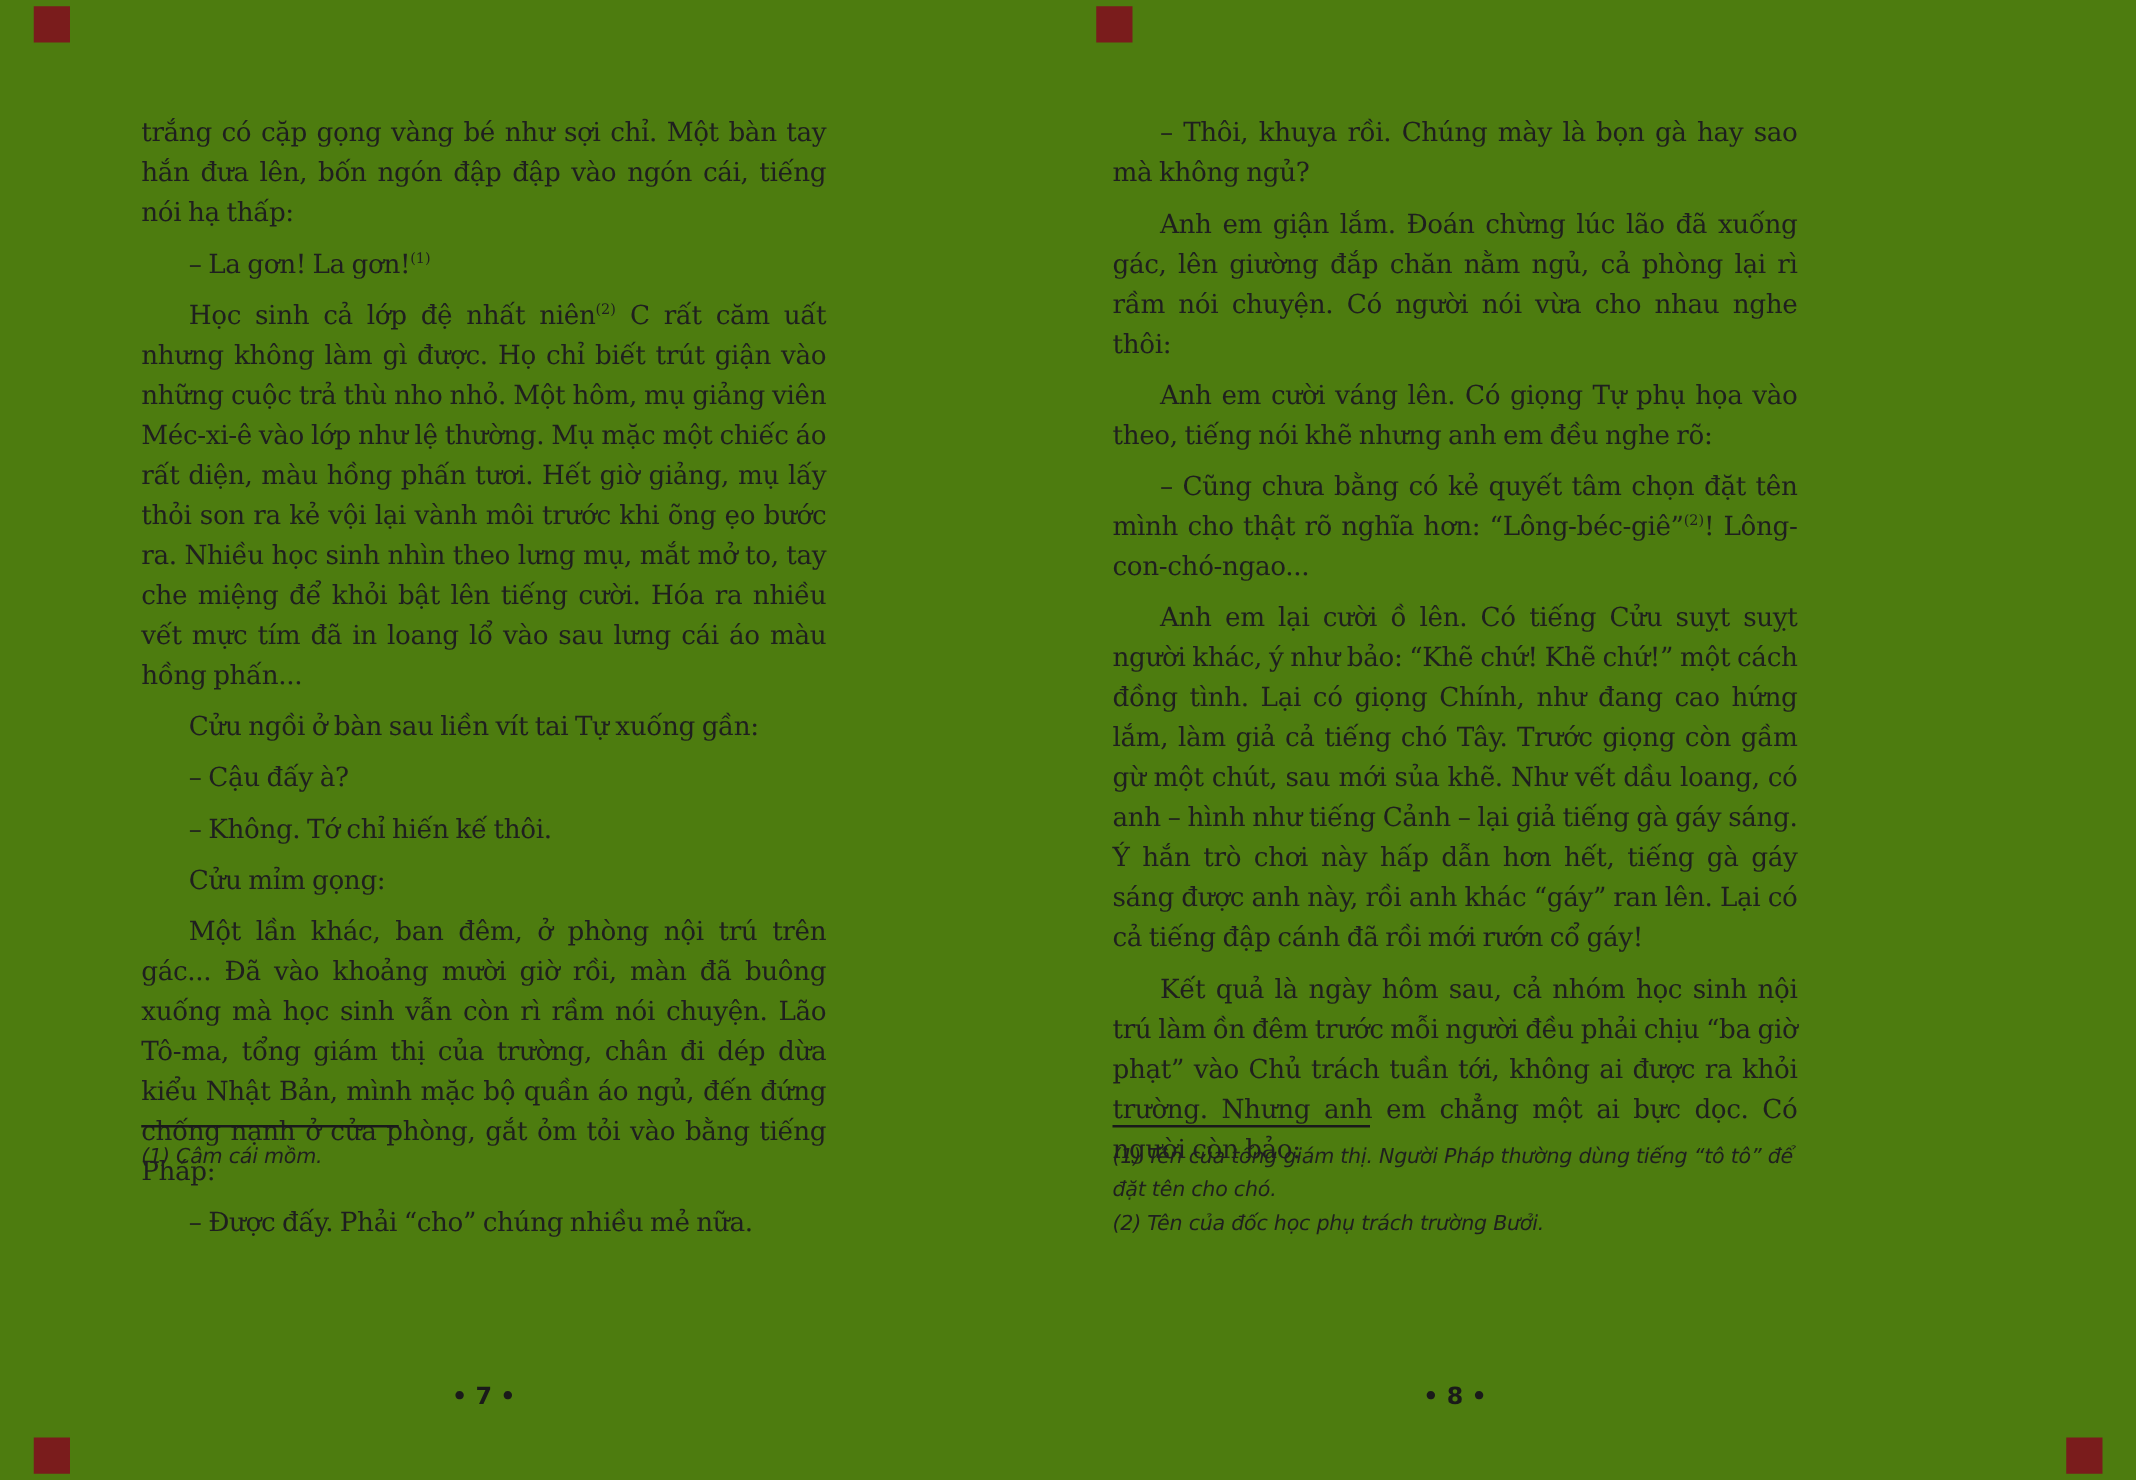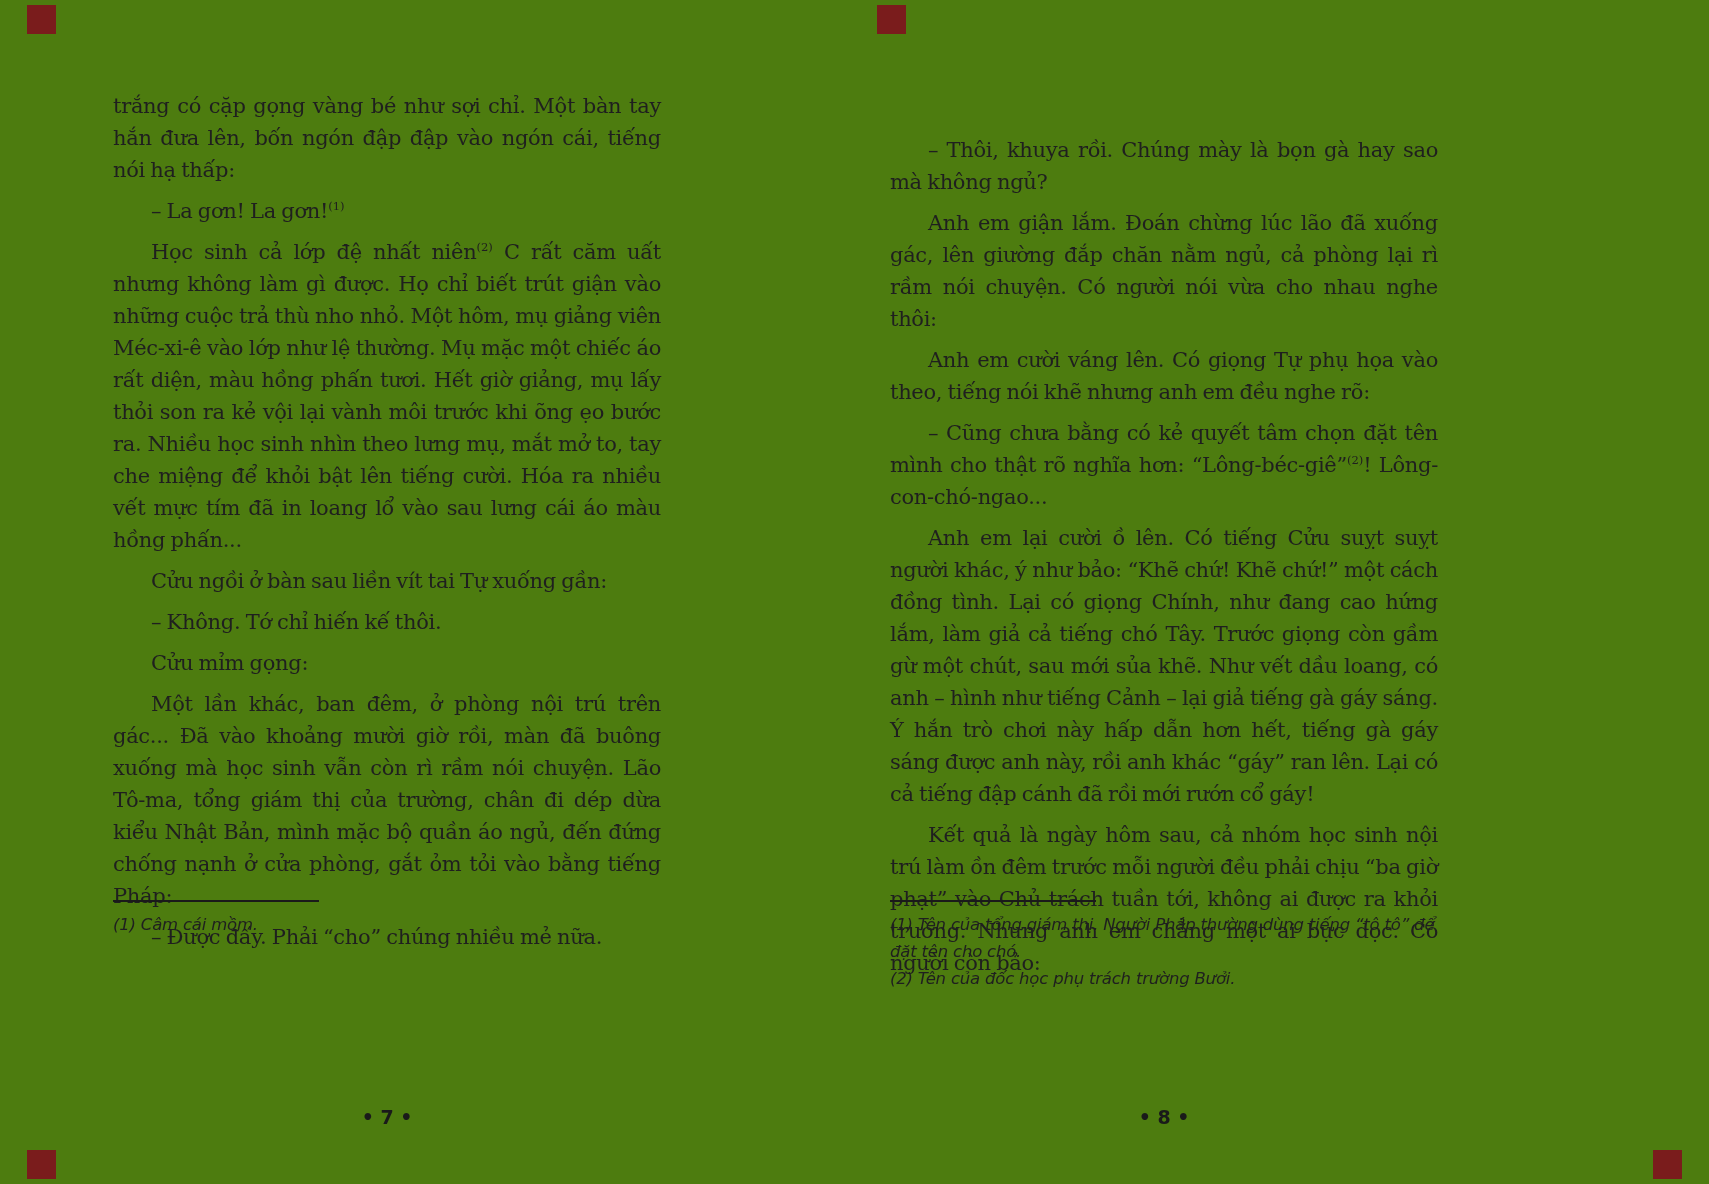--- a/index.html
+++ b/index.html
@@ -27,21 +27,21 @@
   .regmark.br { left: 1653px; top: 1150px; }
 
   
   .page-body {
     position: absolute;
     top: 90px;
     width: 548px;
     color: #1f1f1f;
   }
   .page-body.left  { left: 113px; }
-  .page-body.right { left: 890px; margin-top: 44px; }
+  .page-body.right { left: 890px; }
 
   .para {
     margin: 0 0 9px 0;
     font-size: 21px;
     line-height: 32px;
     text-align: justify;
     letter-spacing: -0.3px;
     word-spacing: -1px;
   }
   .para.indent { text-indent: 38px; }
@@ -96,20 +96,21 @@
   <div class="regmark tl" style="background: rgb(122, 28, 28);"></div>
   <div class="regmark tc" style="background: rgb(122, 28, 28);"></div>
   <div class="regmark bl" style="background: rgb(122, 28, 28);"></div>
   <div class="regmark br" style="background: rgb(122, 28, 28);"></div>
 
   <section class="page-body left" style="color: rgb(31, 31, 31);">
       <p class="para">trắng có cặp gọng vàng bé như sợi chỉ. Một bàn tay hắn đưa lên, bốn ngón đập đập vào ngón cái, tiếng nói hạ thấp:</p>
       <p class="para indent">– La gơn! La gơn!<sup>(1)</sup></p>
       <p class="para indent">Học sinh cả lớp đệ nhất niên<sup>(2)</sup> C rất căm uất nhưng không làm gì được. Họ chỉ biết trút giận vào những cuộc trả thù nho nhỏ. Một hôm, mụ giảng viên Méc-xi-ê vào lớp như lệ thường. Mụ mặc một chiếc áo rất diện, màu hồng phấn tươi. Hết giờ giảng, mụ lấy thỏi son ra kẻ vội lại vành môi trước khi õng ẹo bước ra. Nhiều học sinh nhìn theo lưng mụ, mắt mở to, tay che miệng để khỏi bật lên tiếng cười. Hóa ra nhiều vết mực tím đã in loang lổ vào sau lưng cái áo màu hồng phấn...</p>
       <p class="para indent">Cửu ngồi ở bàn sau liền vít tai Tự xuống gần:</p>
+      <p class="para indent">– Cậu đấy à?</p>
       <p class="para indent">– Không. Tớ chỉ hiến kế thôi.</p>
       <p class="para indent">Cửu mỉm gọng:</p>
       <p class="para indent">Một lần khác, ban đêm, ở phòng nội trú trên gác... Đã vào khoảng mười giờ rồi, màn đã buông xuống mà học sinh vẫn còn rì rầm nói chuyện. Lão Tô-ma, tổng giám thị của trường, chân đi dép dừa kiểu Nhật Bản, mình mặc bộ quần áo ngủ, đến đứng chống nạnh ở cửa phòng, gắt ỏm tỏi vào bằng tiếng Pháp:</p>
       <p class="para indent">– Được đấy. Phải “cho” chúng nhiều mẻ nữa.</p>
     </section>
 
   <section class="page-body right" style="color: rgb(31, 31, 31);">
       <p class="para indent">– Thôi, khuya rồi. Chúng mày là bọn gà hay sao mà không ngủ?</p>
       <p class="para indent">Anh em giận lắm. Đoán chừng lúc lão đã xuống gác, lên giường đắp chăn nằm ngủ, cả phòng lại rì rầm nói chuyện. Có người nói vừa cho nhau nghe thôi:</p>
       <p class="para indent">Anh em cười váng lên. Có giọng Tự phụ họa vào theo, tiếng nói khẽ nhưng anh em đều nghe rõ:</p>

